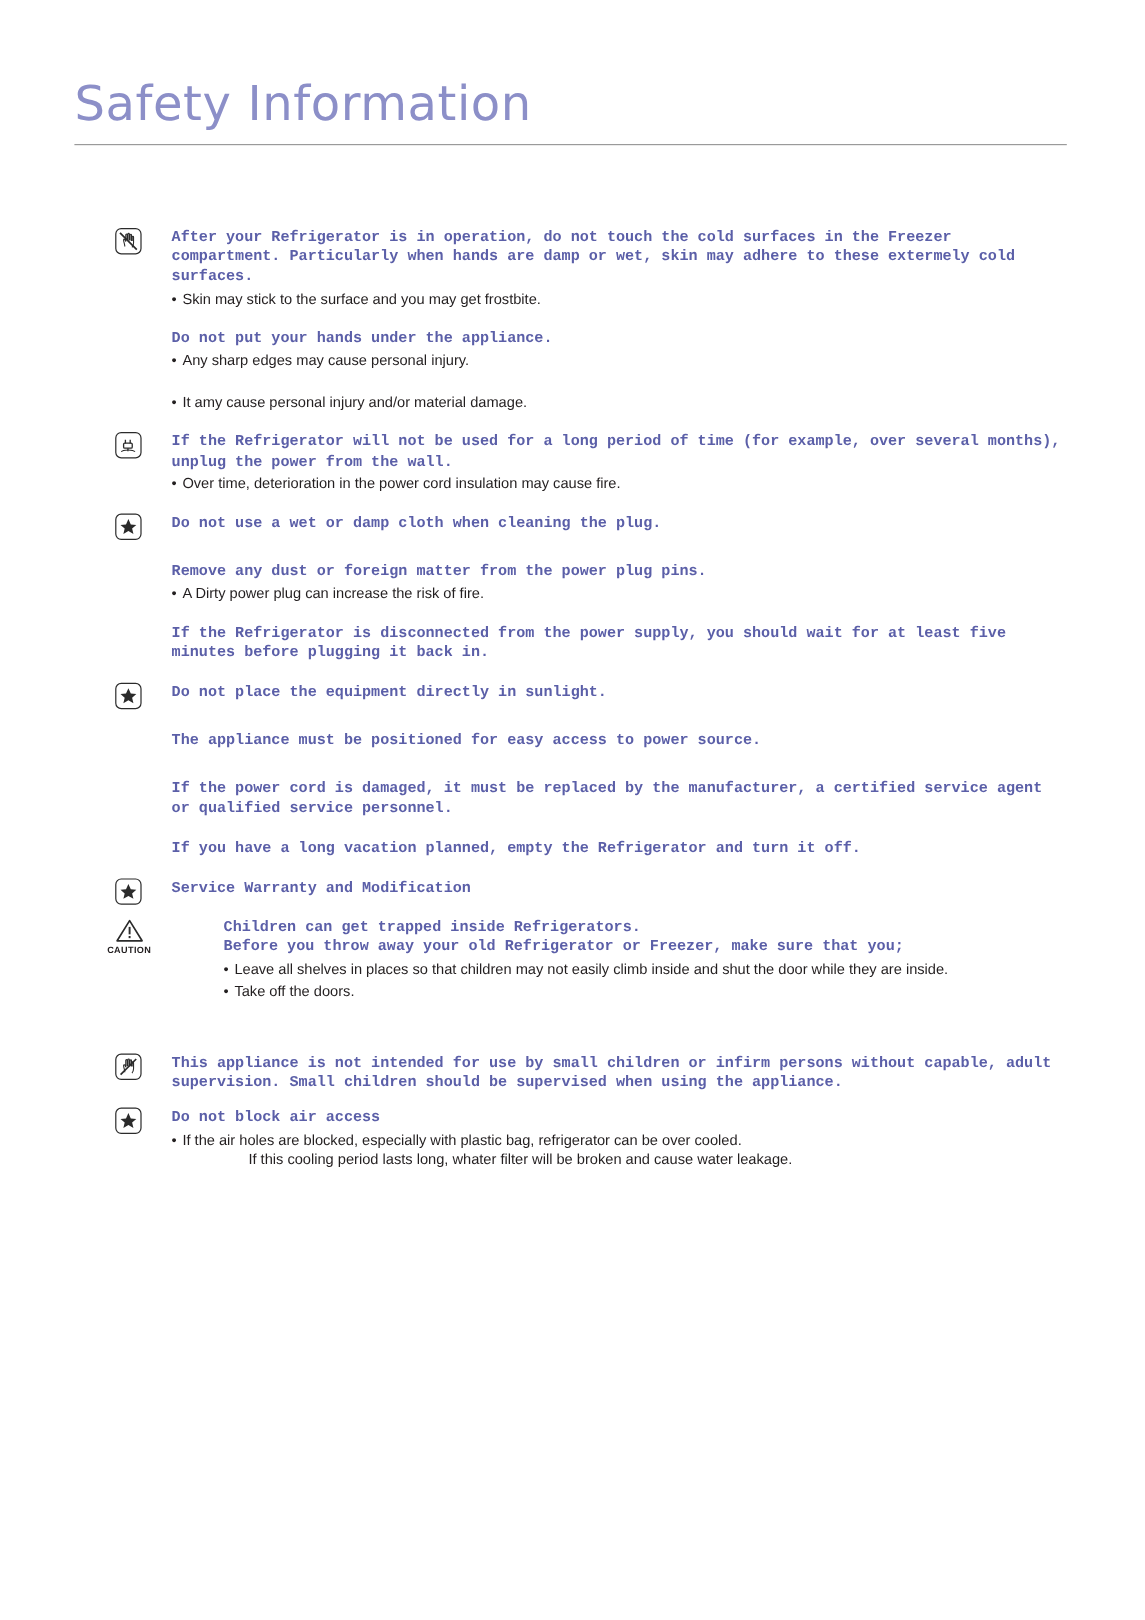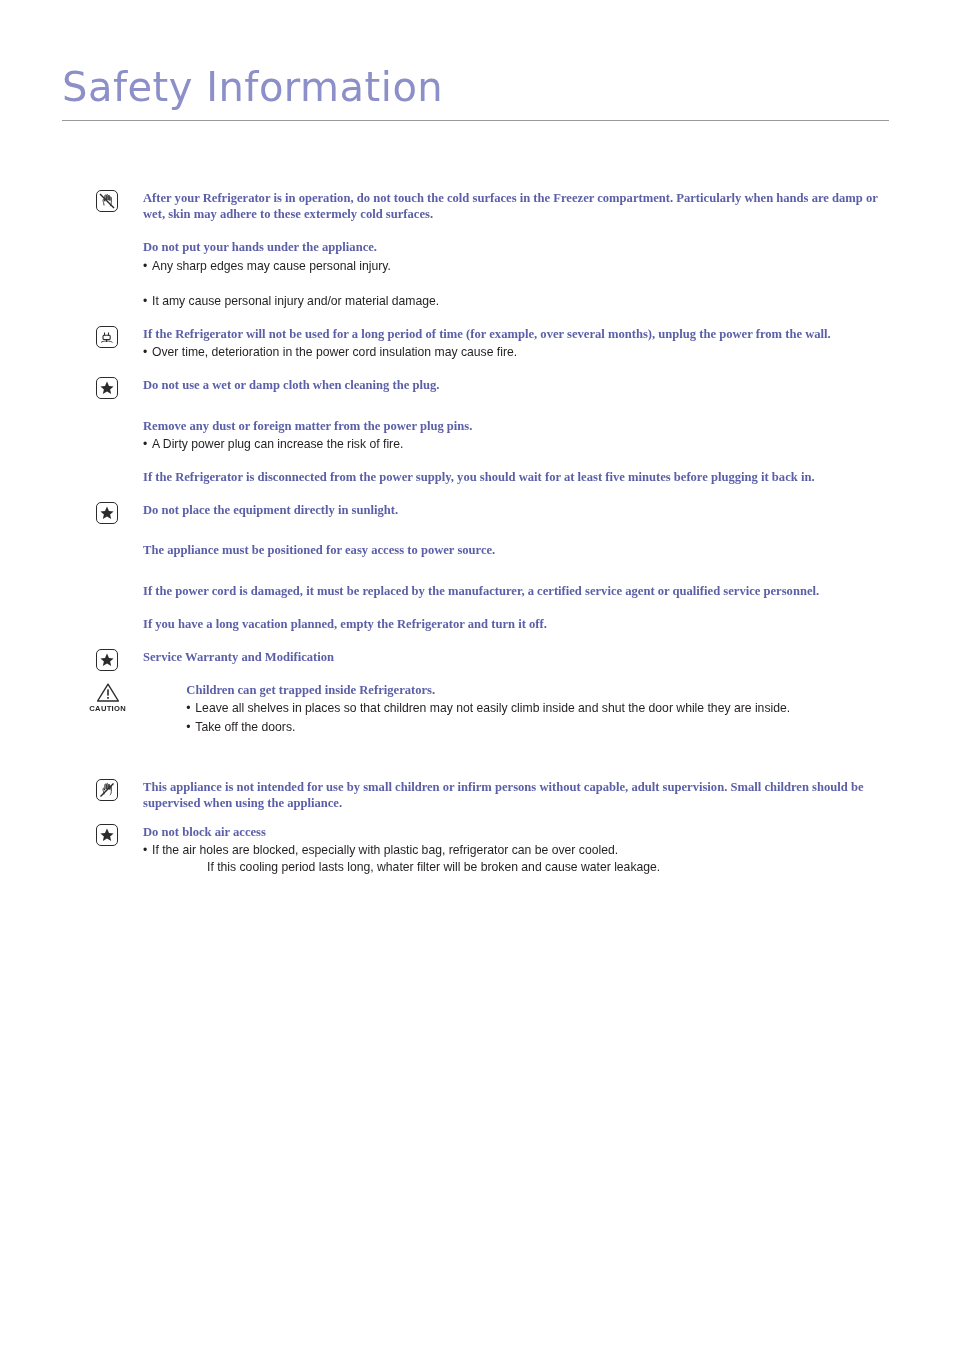--- a/index.html
+++ b/index.html
@@ -66,21 +66,21 @@
     width: 100%;
     padding-left: 47px;
     box-sizing: border-box;
   }
   .heading {
     color: #5b5fa8;
     font-size: 12.6px;
     line-height: 16.2px;
     font-weight: bold;
     margin: 0;
-    font-family: Liberation Serif, serif;
+    font-family: Liberation Mono, monospace;
   }
   .bullet {
     color: #231f20;
     font-size: 12.2px;
     line-height: 16.2px;
     margin: 2px 0 0 0;
     position: relative;
     padding-left: 9px;
     font-family: "Liberation Sans", sans-serif;
   }
@@ -140,20 +140,21 @@
       <div class="icon-slot">
         <div class="icon-box">
           <svg width="20" height="20" viewBox="0 0 20 20">
             <path d="M7 14.5 C7 12 6 11 6 9 C6 8 7 8 7.3 9 L7.8 10.3 L7.8 4.8 C7.8 3.8 9 3.8 9 4.8 L9 9 L9.6 9 L9.6 4.2 C9.6 3.2 10.8 3.2 10.8 4.2 L10.8 9 L11.4 9 L11.4 5 C11.4 4 12.6 4 12.6 5 L12.6 9.4 L13.2 9.4 L13.2 6.6 C13.2 5.7 14.3 5.7 14.3 6.6 L14.3 11.5 C14.3 13.2 13.6 14.5 13 15.2" fill="none" stroke="#2b2b2b" stroke-width="0.9"></path>
             <line x1="3" y1="3" x2="17" y2="17" stroke="#2b2b2b" stroke-width="1.4"></line>
           </svg>
         </div>
       </div>
       <div class="body-col">
         <p class="heading">After your Refrigerator is in operation, do not touch the cold surfaces in the Freezer compartment. Particularly when hands are damp or wet, skin may adhere to these extermely cold surfaces.</p>
+        <p class="bullet">Skin may stick to the surface and you may get frostbite.</p>
       </div>
     </div>
 
     <div class="gap-m"></div>
 
     <div class="block">
       <div class="body-col">
         <p class="heading">Do not put your hands under the appliance.</p>
         <p class="bullet">Any sharp edges may cause personal injury.</p>
       </div>
@@ -278,20 +279,21 @@
       <div class="icon-slot icon-caution">
         <svg width="24" height="21" viewBox="0 0 24 21" style="display:block;margin:0 auto;">
           <polygon points="12,2.2 22.4,19 1.6,19" fill="none" stroke="#2b2b2b" stroke-width="1.4" stroke-linejoin="round"></polygon>
           <rect x="11.2" y="7.4" width="1.6" height="6.2" fill="#2b2b2b"></rect>
           <rect x="11.2" y="15" width="1.6" height="1.8" fill="#2b2b2b"></rect>
         </svg>
         <div class="caution-label">CAUTION</div>
       </div>
       <div class="body-col">
         <p class="heading">Children can get trapped inside Refrigerators.</p>
+        <p class="heading">Before you throw away your old Refrigerator or Freezer, make sure that you;</p>
         <p class="bullet">Leave all shelves in places so that children may not easily climb inside and shut the door while they are inside.</p>
         <p class="bullet">Take off the doors.</p>
       </div>
     </div>
 
     <div class="gap-xl"></div>
 
     <div class="block">
       <div class="icon-slot">
         <div class="icon-box">

